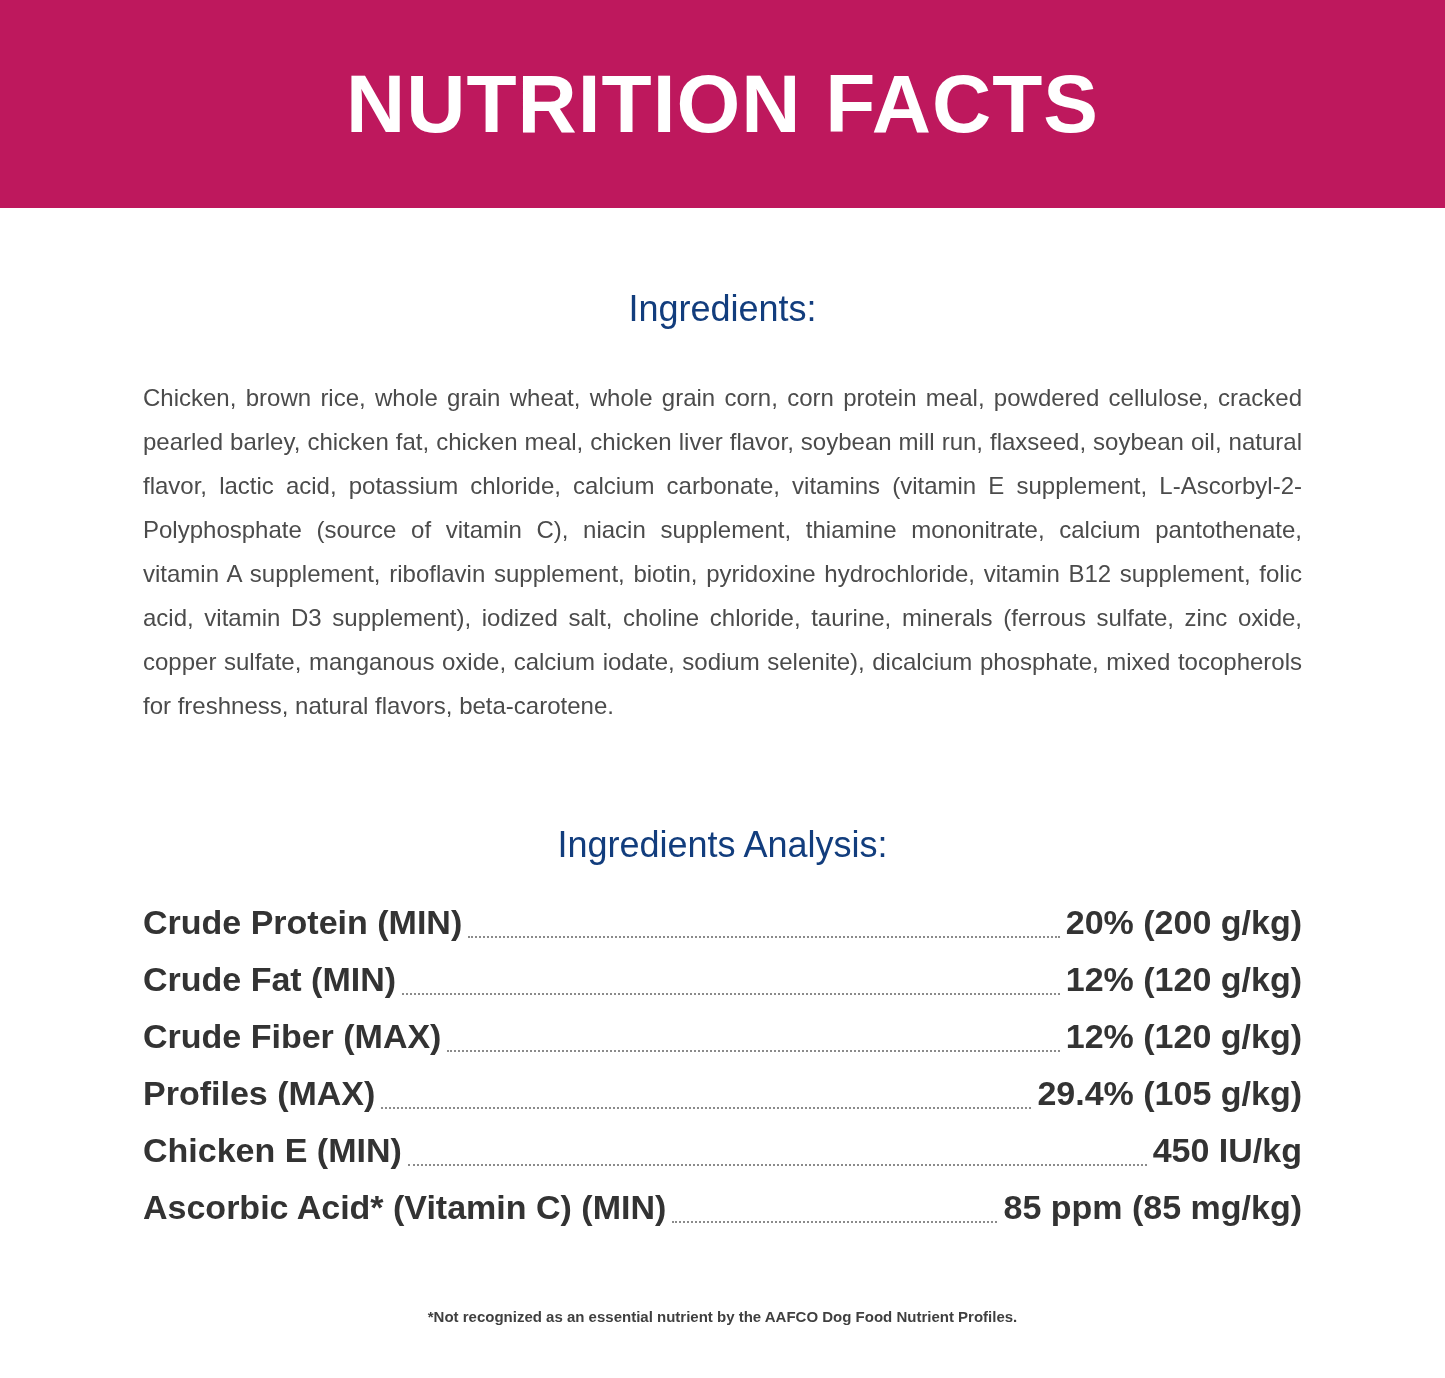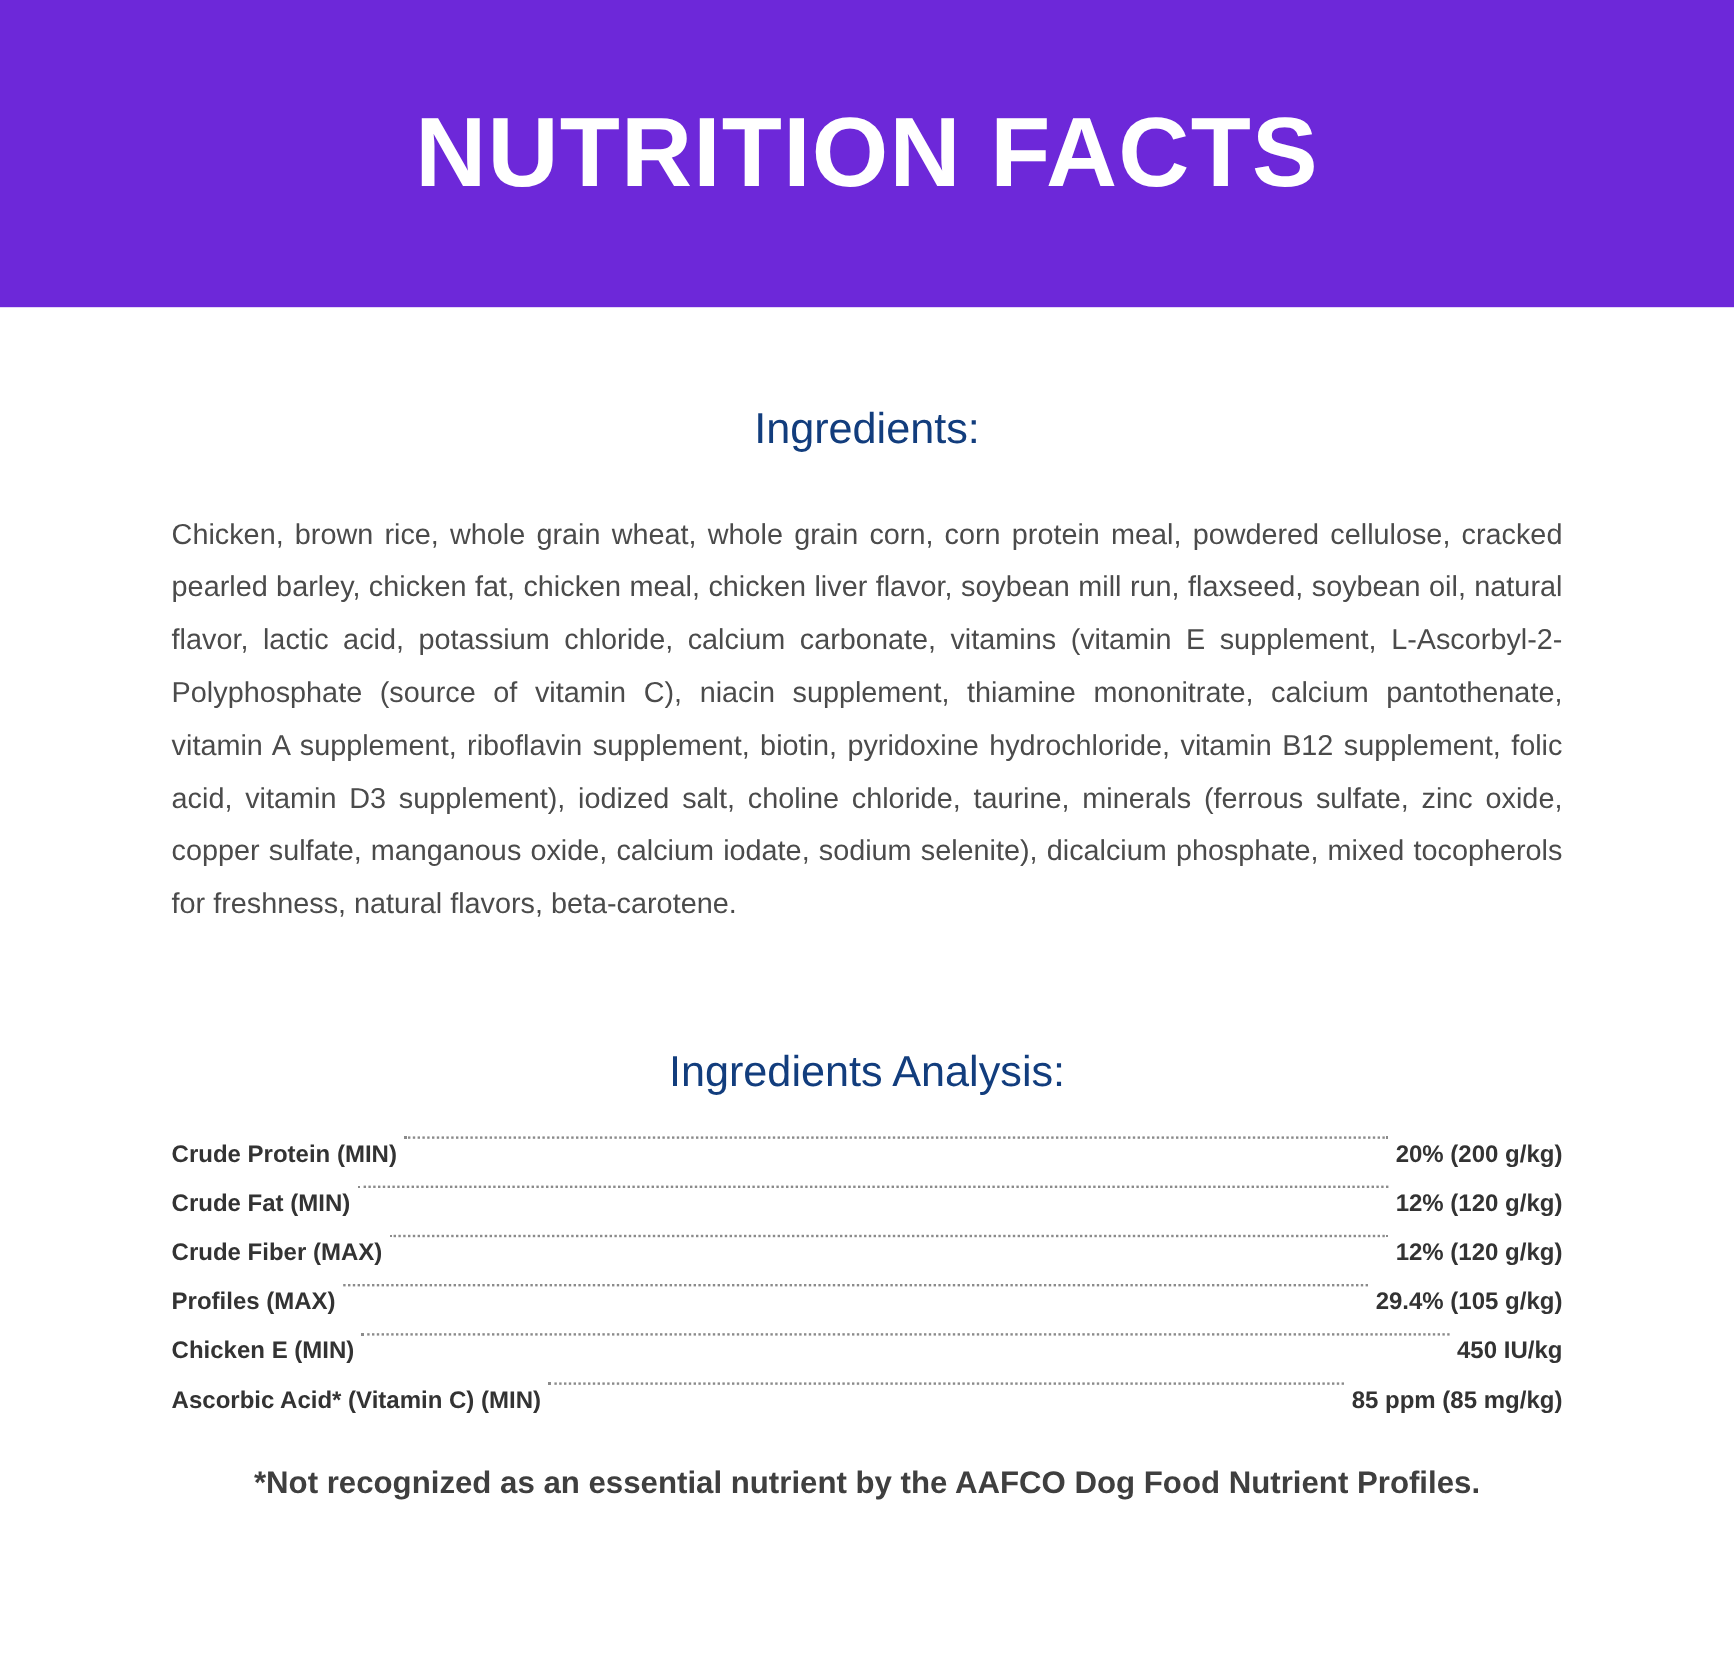--- a/index.html
+++ b/index.html
@@ -15,22 +15,22 @@
   }
   .page {
     position: relative;
     width: 1445px;
     height: 1378px;
     background: #ffffff;
     box-sizing: border-box;
   }
   .header-band {
     width: 100%;
-    height: 256px;
-    background: #6d28d9;
+    height: 208px;
+    background: #be185d;
     display: flex;
     align-items: center;
     justify-content: center;
   }
   .header-title {
     color: #ffffff;
     font-size: 82px;
     font-weight: bold;
     letter-spacing: 1px;
     line-height: 1;
@@ -64,22 +64,22 @@
     padding-top: 72px;
     padding-bottom: 28px;
   }
   .ga-list {
     margin: 0;
     padding: 0;
     list-style: none;
   }
   .ga-row {
     display: flex;
-    align-items: flex-start;
-    font-size: 20px;
+    align-items: flex-end;
+    font-size: 34px;
     color: #3f3f3f;
     padding: 9px 0;
     white-space: nowrap;
   }
   .ga-label {
     font-weight: bold;
     color: #333333;
   }
   .ga-dots {
     flex: 1 1 auto;
@@ -87,23 +87,23 @@
     position: relative;
     top: -4px;
     border-bottom: 2px dotted #8b8b8b;
     min-width: 10px;
   }
   .ga-value {
     font-weight: bold;
     color: #333333;
   }
   .footnote {
-    margin-top: 32px;
+    margin-top: 72px;
     text-align: center;
-    font-size: 26px;
+    font-size: 15px;
     font-weight: bold;
     color: #3f3f3f;
   }
 </style>
 </head>
 <body>
 
 <div class="page">
 
   <div class="header-band">

